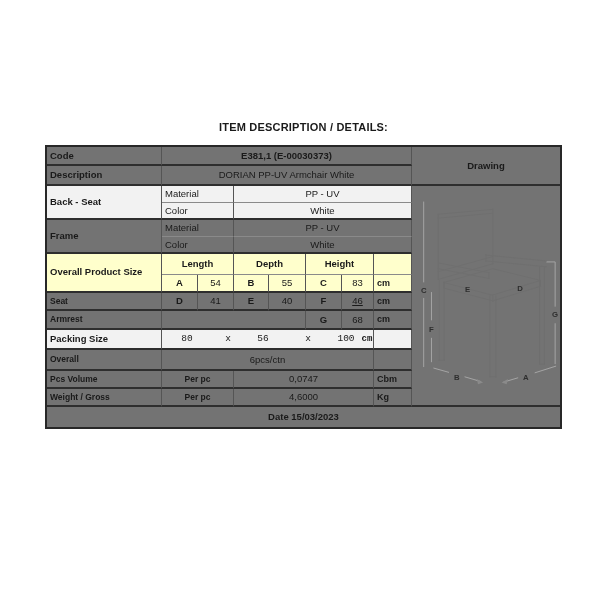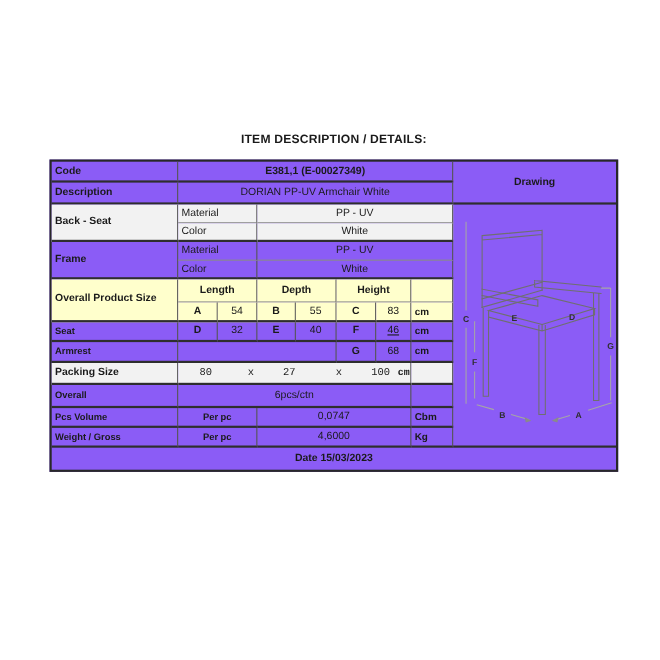--- a/index.html
+++ b/index.html
@@ -12,21 +12,21 @@
   .doc-title{
     position:absolute;left:45px;top:121px;width:517px;
     text-align:center;font-size:11px;font-weight:bold;letter-spacing:.2px;
   }
   .spec{
     position:absolute;left:45px;top:145px;width:517px;height:284px;
     box-sizing:border-box;border:2px solid #282828;
     display:grid;
     grid-template-columns:115px 36px 36px 35px 37px 36px 32px 38px 1fr;
     grid-template-rows:19px 20px 17px 17px 17px 17px 21px 18px 18px 19px 20px 21px 18px 18px 1fr;
-    background:#8b5cf6;
+    background:#737373;
   }
   .c{
     box-sizing:border-box;
     border-right:1px solid #555;border-bottom:1px solid #8a8a8a;
     display:flex;align-items:center;justify-content:center;
     font-size:9.5px;line-height:1;overflow:hidden;white-space:nowrap;
   }
   .strong{border-bottom:2px solid #2e2e2e;}
   .no-r{border-right:none;}
   .no-b{border-bottom:none;}
@@ -48,21 +48,21 @@
 </head>
 <body>
 
 <div class="page">
 
   <div class="doc-title">ITEM DESCRIPTION / DETAILS:</div>
 
   <div class="spec">
 
     <div class="c lab strong" style="grid-area:1/1/2/2;">Code</div>
-    <div class="c bold strong" style="grid-area:1/2/2/9;">E381,1 (E-00027349)</div>
+    <div class="c bold strong" style="grid-area:1/2/2/9;">E381,1 (E-00030373)</div>
     <div class="c bold strong no-r" style="grid-area:1/9/3/10;">Drawing</div>
 
     <div class="c lab strong" style="grid-area:2/1/3/2;">Description</div>
     <div class="c strong" style="grid-area:2/2/3/9;">DORIAN PP-UV Armchair White</div>
 
     <div class="c lab gray strong" style="grid-area:3/1/5/2;">Back - Seat</div>
     <div class="c gray" style="grid-area:3/2/4/4;justify-content:flex-start;padding-left:3px;">Material</div>
     <div class="c gray" style="grid-area:3/4/4/9;">PP - UV</div>
     <div class="c gray strong" style="grid-area:4/2/5/4;justify-content:flex-start;padding-left:3px;">Color</div>
     <div class="c gray strong" style="grid-area:4/4/5/9;">White</div>
@@ -82,39 +82,39 @@
     <div class="c bold yellow strong" style="grid-area:8/2/9/3;">A</div>
     <div class="c yellow strong" style="grid-area:8/3/9/4;">54</div>
     <div class="c bold yellow strong" style="grid-area:8/4/9/5;">B</div>
     <div class="c yellow strong" style="grid-area:8/5/9/6;">55</div>
     <div class="c bold yellow strong" style="grid-area:8/6/9/7;">C</div>
     <div class="c yellow strong" style="grid-area:8/7/9/8;">83</div>
     <div class="c unit yellow strong" style="grid-area:8/8/9/9;">cm</div>
 
     <div class="c lab sm strong" style="grid-area:9/1/10/2;">Seat</div>
     <div class="c bold strong" style="grid-area:9/2/10/3;">D</div>
-    <div class="c strong" style="grid-area:9/3/10/4;">32</div>
+    <div class="c strong" style="grid-area:9/3/10/4;">41</div>
     <div class="c bold strong" style="grid-area:9/4/10/5;">E</div>
     <div class="c strong" style="grid-area:9/5/10/6;">40</div>
     <div class="c bold strong" style="grid-area:9/6/10/7;">F</div>
     <div class="c strong" style="grid-area:9/7/10/8;text-decoration:underline;">46</div>
     <div class="c unit strong" style="grid-area:9/8/10/9;">cm</div>
 
     <div class="c lab sm strong" style="grid-area:10/1/11/2;">Armrest</div>
     <div class="c strong" style="grid-area:10/2/11/6;"></div>
     <div class="c bold strong" style="grid-area:10/6/11/7;">G</div>
     <div class="c strong" style="grid-area:10/7/11/8;">68</div>
     <div class="c unit strong" style="grid-area:10/8/11/9;">cm</div>
 
     <div class="c lab gray strong" style="grid-area:11/1/12/2;">Packing Size</div>
     <div class="c gray strong" style="grid-area:11/2/12/8;padding:0;font-family:Liberation Mono, monospace;">
       <div class="ps-wrap">
         <span style="flex:0 0 50px;">80</span>
         <span style="flex:0 0 32px;">x</span>
-        <span style="flex:0 0 38px;">27</span>
+        <span style="flex:0 0 38px;">56</span>
         <span style="flex:0 0 52px;">x</span>
         <span style="flex:0 0 24px;">100</span>
         <span class="bold" style="flex:0 0 18px;font-size:9px;">cm</span>
       </div>
     </div>
     <div class="c gray strong" style="grid-area:11/8/12/9;"></div>
 
     <div class="c lab sm strong" style="grid-area:12/1/13/2;">Overall</div>
     <div class="c strong" style="grid-area:12/2/13/8;">6pcs/ctn</div>
     <div class="c strong" style="grid-area:12/8/13/9;"></div>

